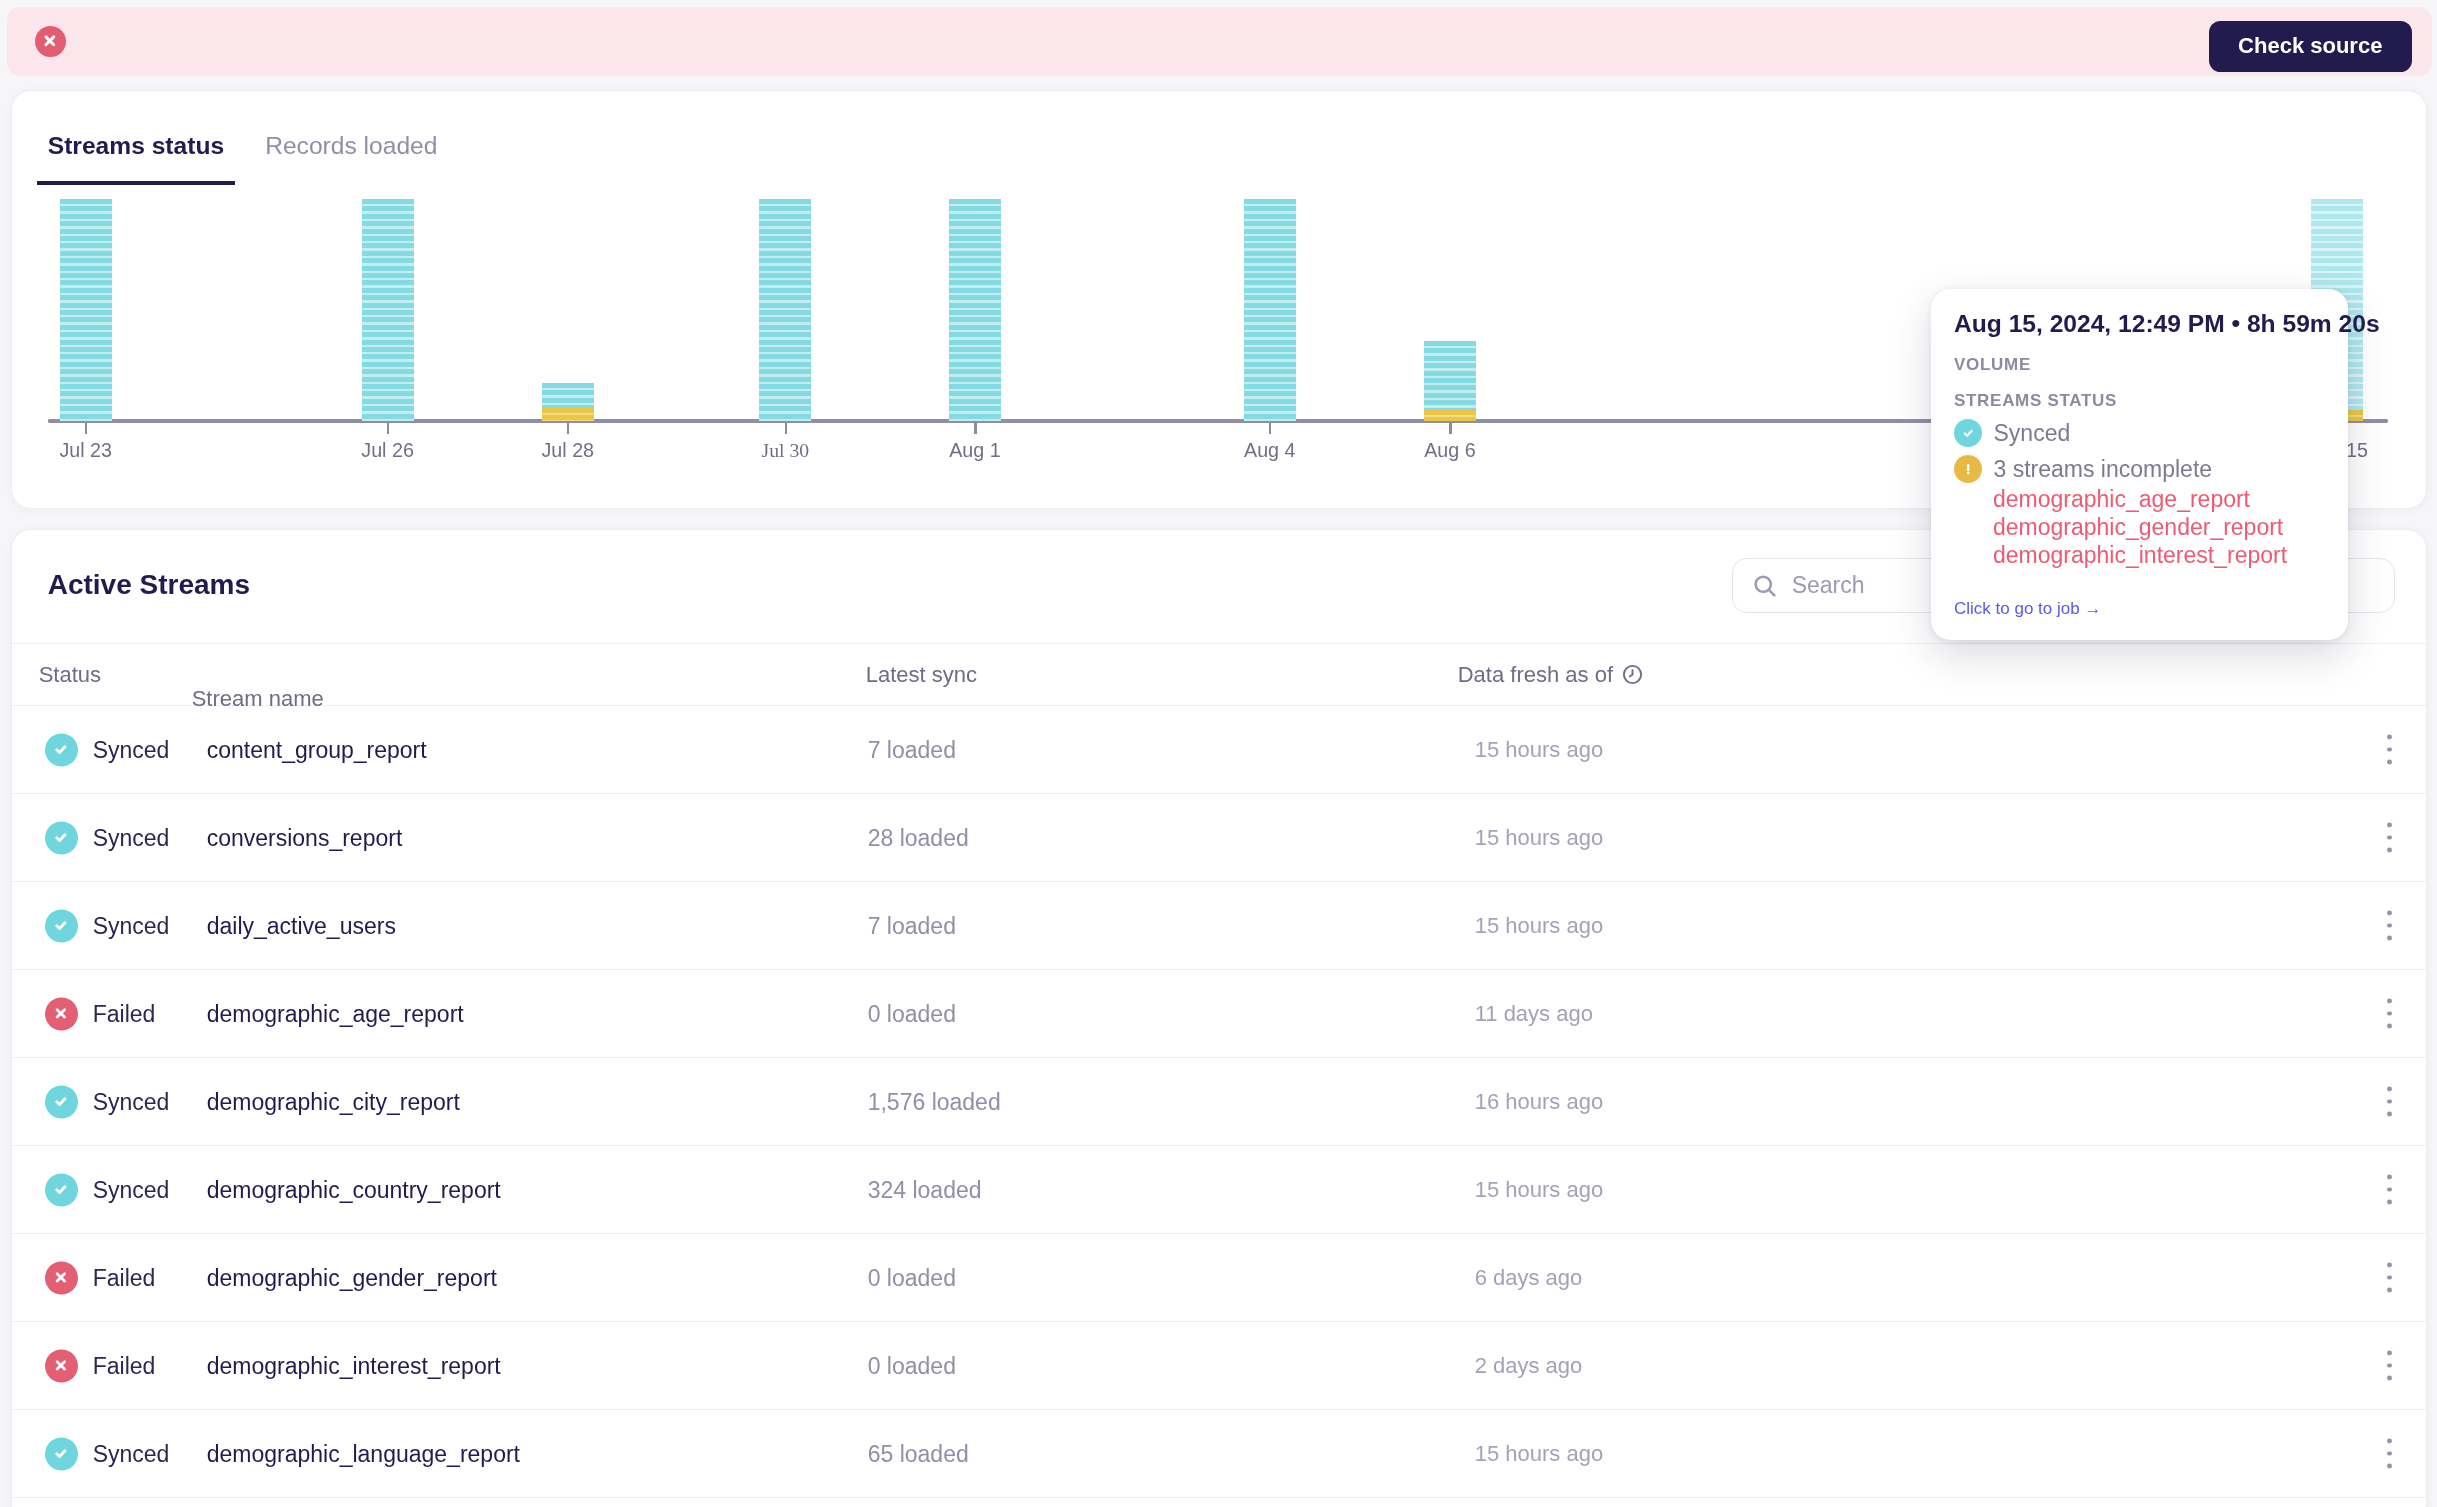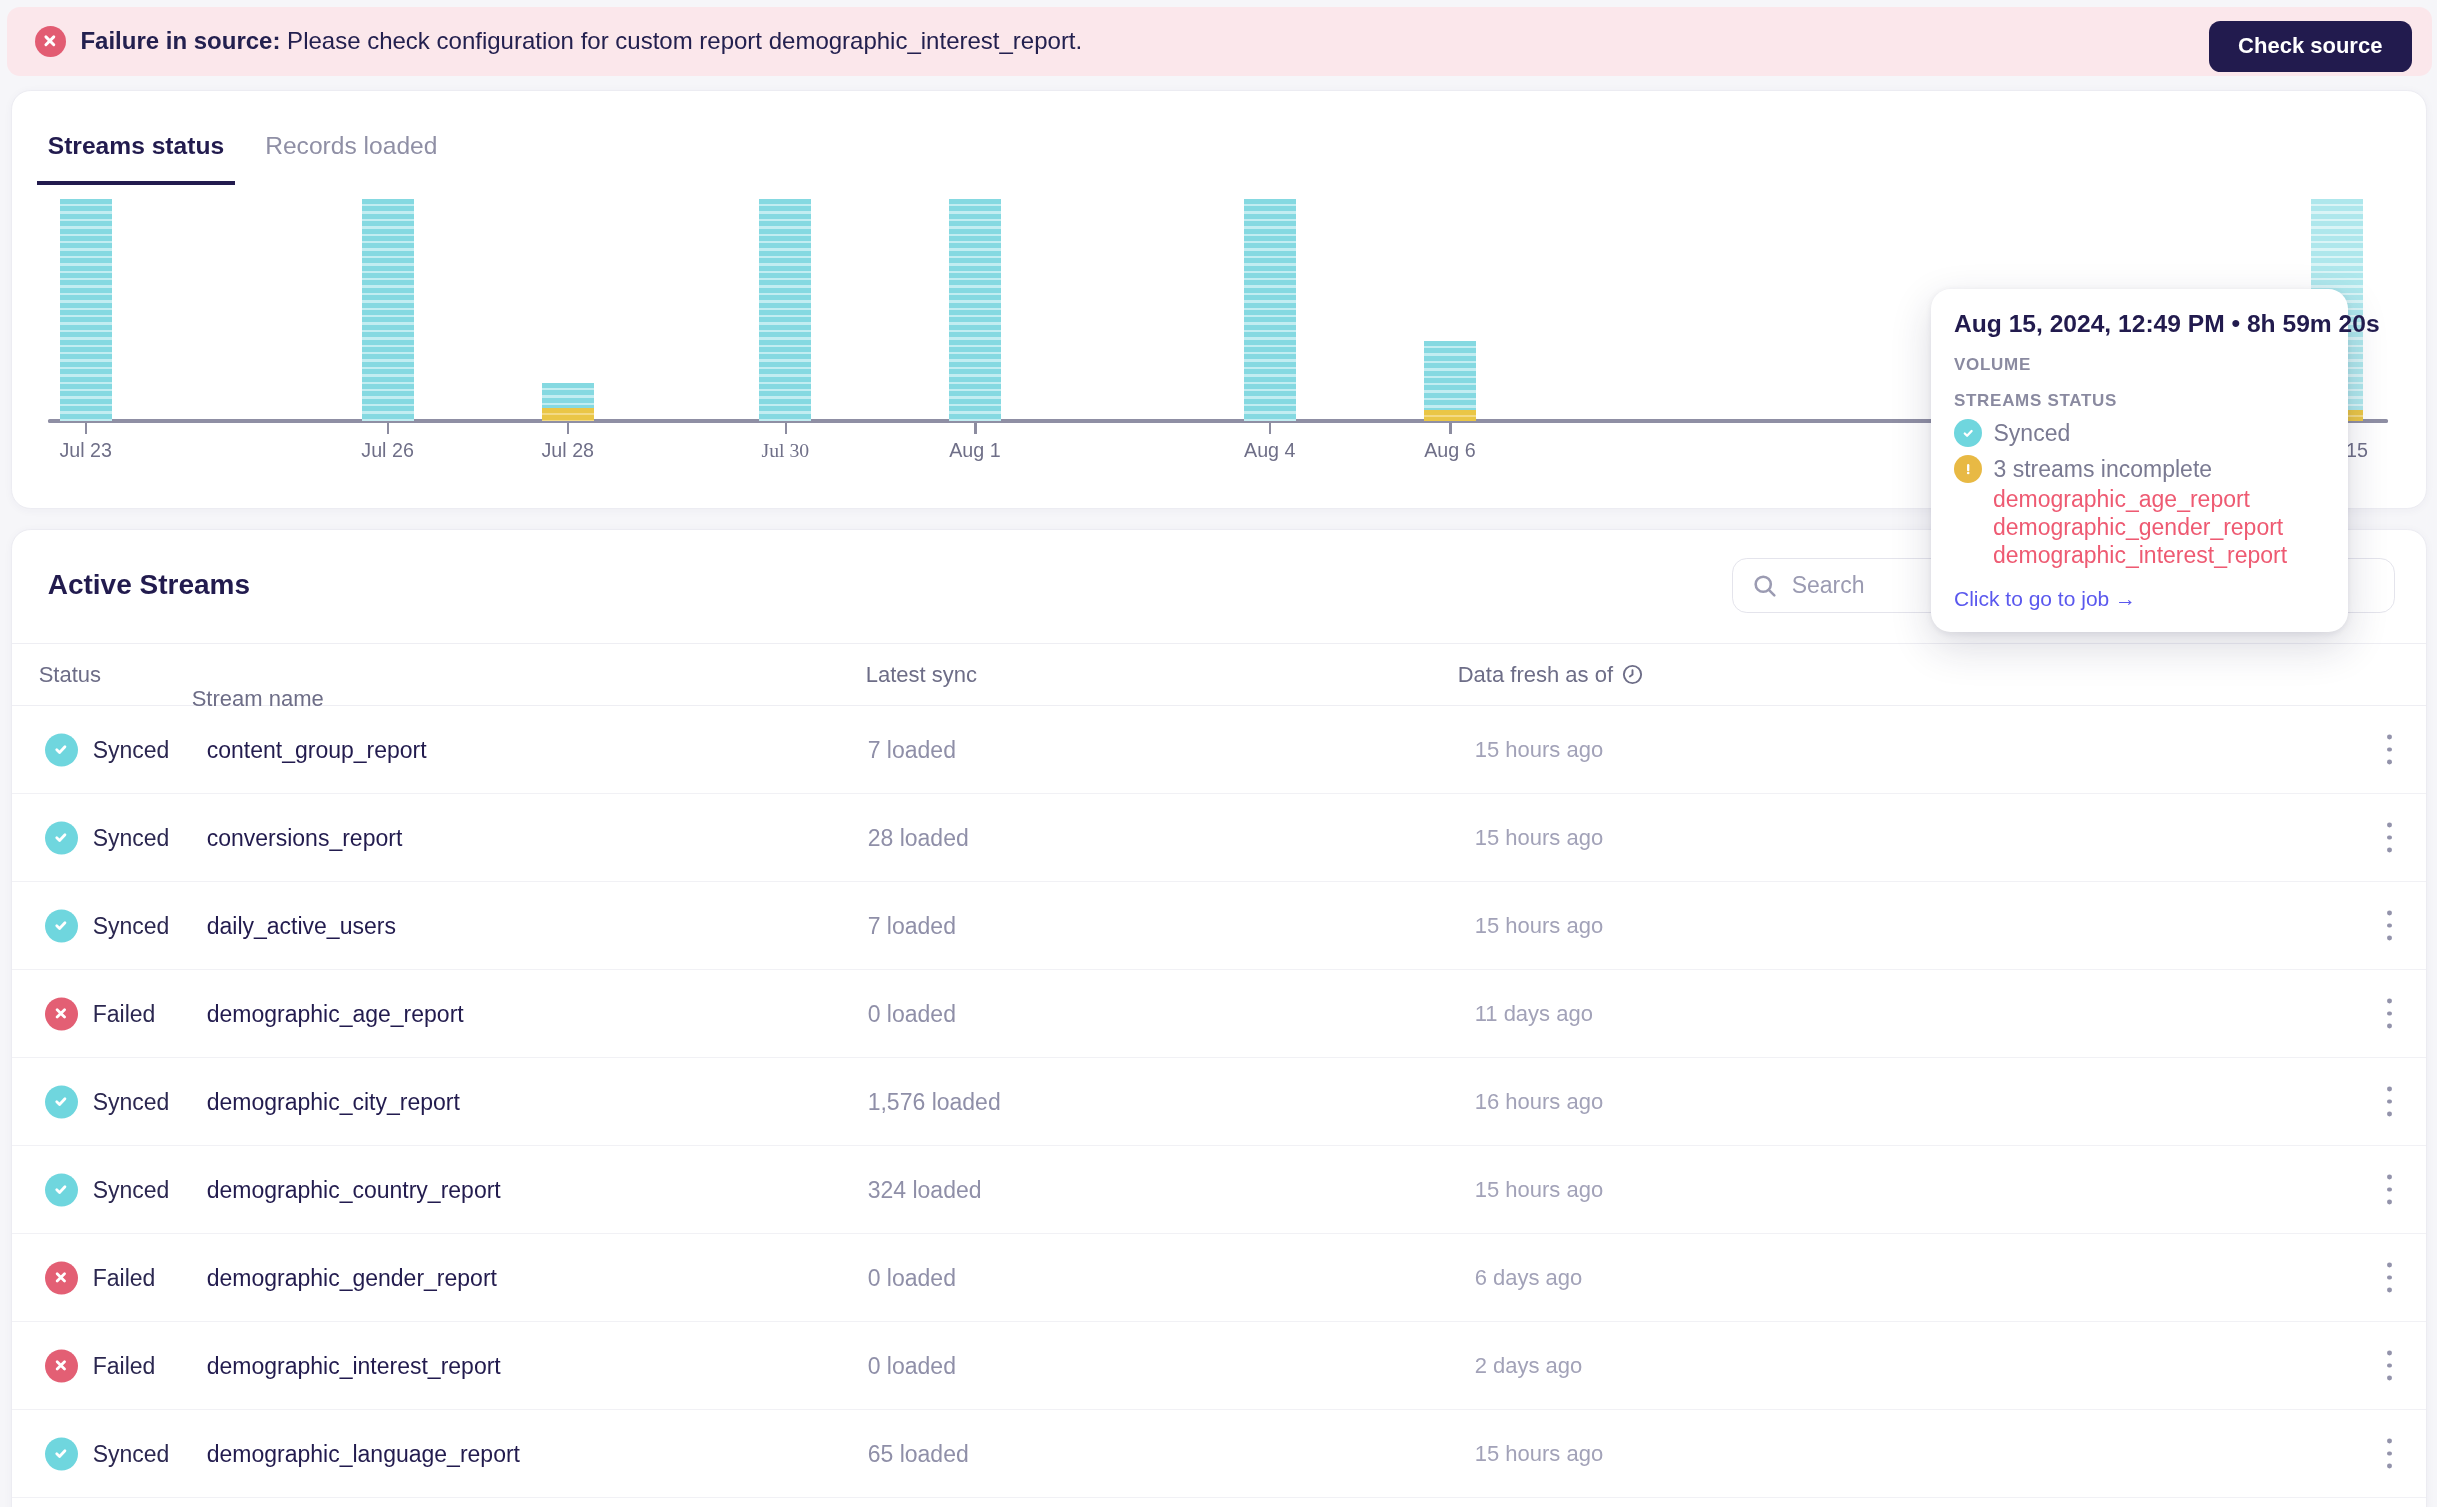--- a/index.html
+++ b/index.html
@@ -117,32 +117,31 @@
   .tt-section { margin-top:16.4px; font-size:17px; font-weight:700; letter-spacing:0.7px; color:#8a8aa0; }
   .tt-body { margin-top:6.6px; font-size:23px; line-height:32px; color:#8f8fa8; }
   .tt-row { display:flex; align-items:center; gap:11.5px; margin-top:8.2px; }
   .tt-row .tt-text { font-size:23px; color:#7a7a92; }
   .tt-ico { width:28px; height:28px; border-radius:50%; flex:0 0 auto;
     display:flex; align-items:center; justify-content:center; }
   .tt-ico.teal { background:#6fd6de; }
   .tt-ico.warn { background:#e8b944; }
   .tt-links { margin-left:39px; margin-top:1.6px; }
   .tt-link { font-size:23px; line-height:28px; color:#ee5a72; cursor:pointer; white-space:nowrap; }
-  .tt-joblink { display:inline-block; margin-top:18px; font-size:21px; color:#5a58ee; cursor:pointer; }
+  .tt-joblink { display:inline-block; margin-top:30px; font-size:17px; color:#5a58ee; cursor:pointer; }
 </style>
 </head>
 <body>
 
 <div class="banner">
   <div class="err-circle">
     <svg width="19.7" height="19.7" viewBox="0 0 24 24">
         <path d="M7.2 7.2 L16.8 16.8 M16.8 7.2 L7.2 16.8" stroke="#ffffff" stroke-width="3.6" stroke-linecap="round" fill="none"></path>
       </svg>
   </div>
-  <div class="banner-text"><b>Failure in source:</b><span> Please check configuration for custom report demographic_interest_report.</span></div>
   <button class="check-source-btn">Check source</button>
 </div>
 
 <div class="card chart-card">
   <div class="tabs">
     <div class="tab active">Streams status</div>
     <div class="tab inactive">Records loaded</div>
   </div>
   <div class="chart-area">
     <div class="axis-line"></div>

